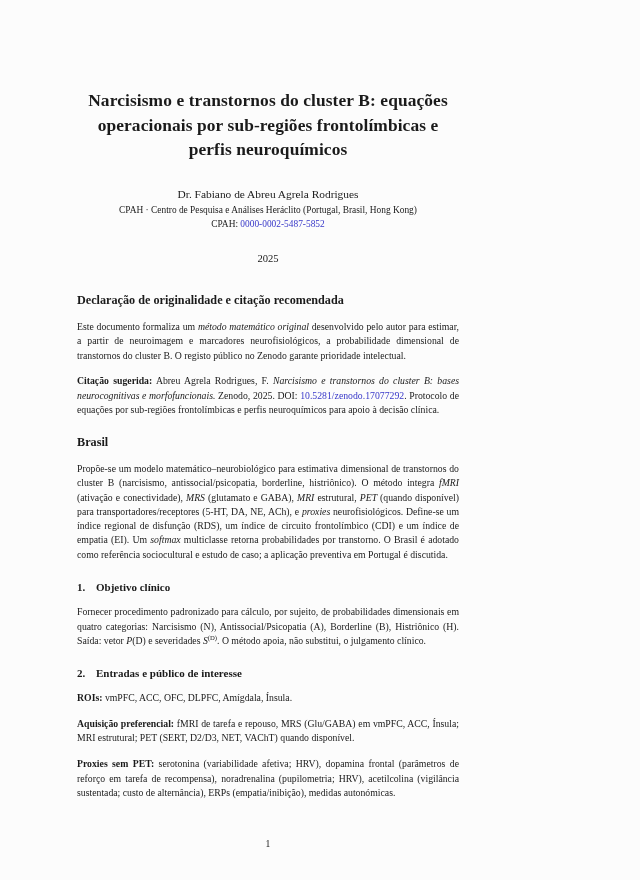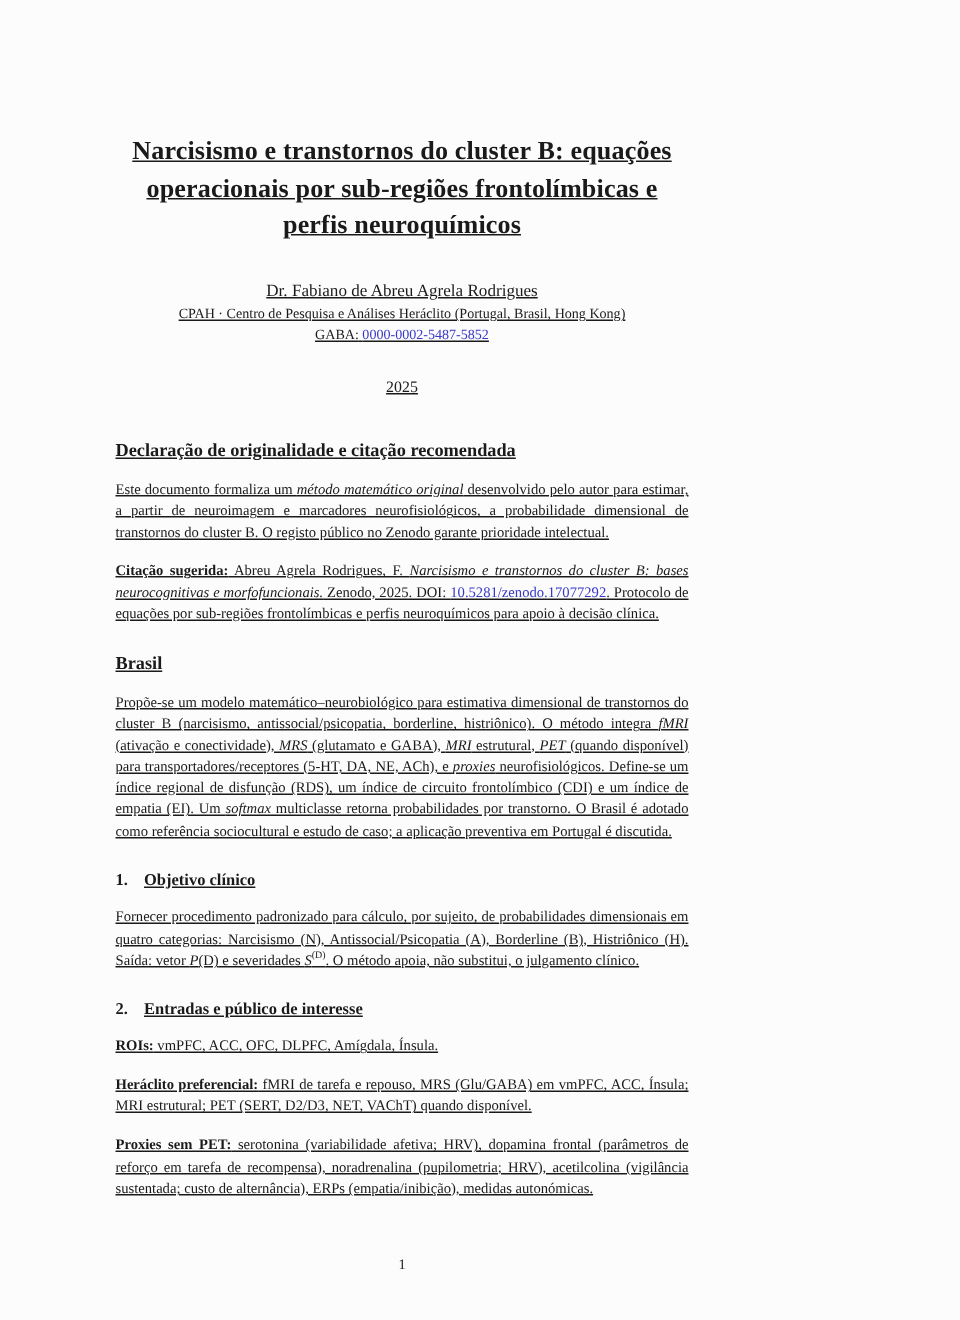--- a/index.html
+++ b/index.html
@@ -15,21 +15,20 @@
     color: #1a1a1a;
     overflow: hidden;
     -webkit-font-smoothing: antialiased;
   }
   .page {
     position: relative;
     width: 536px;
     height: 880px;
     box-sizing: border-box;
     padding: 0 77px;
-    text-decoration: underline;
   }
 
   
   .title-block {
     padding-top: 88px;
     text-align: center;
   }
   .doc-title {
     font-size: 17.4px;
     font-weight: bold;
@@ -122,21 +121,21 @@
 <body>
 
 <div class="page">
 
   <div class="title-block">
     <h1 class="doc-title">Narcisismo e transtornos do cluster B: equações operacionais por sub-regiões frontolímbicas e perfis neuroquímicos</h1>
 
     <div class="author-block">
       <div class="author-name">Dr. Fabiano de Abreu Agrela Rodrigues</div>
       <div class="affiliation">CPAH · Centro de Pesquisa e Análises Heráclito (Portugal, Brasil, Hong Kong)</div>
-      <div class="orcid-line"><span>GABA:</span> <span class="link" style="color: rgb(55, 55, 200);">0000-0002-5487-5852</span></div>
+      <div class="orcid-line"><span>CPAH:</span> <span class="link" style="color: rgb(55, 55, 200);">0000-0002-5487-5852</span></div>
     </div>
 
     <div class="date-line">2025</div>
   </div>
 
   <div class="body-area">
 
     <section class="blk">
       <h2 class="section-head">Declaração de originalidade e citação recomendada</h2>
       <p class="para"><span>Este documento formaliza um </span><em>método matemático original</em><span> desenvolvido pelo autor para estimar, a partir de neuroimagem e marcadores neurofisiológicos, a probabilidade dimensional de transtornos do cluster B. O registo público no Zenodo garante prioridade intelectual.</span></p>
@@ -149,20 +148,20 @@
     </section>
 
     <section class="blk">
       <h2 class="numbered-head"><span class="num">1.</span><span>Objetivo clínico</span></h2>
       <p class="para"><span>Fornecer procedimento padronizado para cálculo, por sujeito, de probabilidades dimensionais em quatro categorias: Narcisismo (N), Antissocial/Psicopatia (A), Borderline (B), Histriônico (H). Saída: vetor </span><span class="mathit">P</span><span>(D)</span><span> e severidades </span><span class="mathit">S</span><sup>(D)</sup><span>. O método apoia, não substitui, o julgamento clínico.</span></p>
     </section>
 
     <section>
       <h2 class="numbered-head"><span class="num">2.</span><span>Entradas e público de interesse</span></h2>
       <p class="para tight"><b>ROIs:</b><span> vmPFC, ACC, OFC, DLPFC, Amígdala, Ínsula.</span></p>
-      <p class="para tight"><b>Heráclito preferencial:</b><span> fMRI de tarefa e repouso, MRS (Glu/GABA) em vmPFC, ACC, Ínsula; MRI estrutural; PET (SERT, D2/D3, NET, VAChT) quando disponível.</span></p>
+      <p class="para tight"><b>Aquisição preferencial:</b><span> fMRI de tarefa e repouso, MRS (Glu/GABA) em vmPFC, ACC, Ínsula; MRI estrutural; PET (SERT, D2/D3, NET, VAChT) quando disponível.</span></p>
       <p class="para"><b>Proxies sem PET:</b><span> serotonina (variabilidade afetiva; HRV), dopamina frontal (parâmetros de reforço em tarefa de recompensa), noradrenalina (pupilometria; HRV), acetilcolina (vigilância sustentada; custo de alternância), ERPs (empatia/inibição), medidas autonómicas.</span></p>
     </section>
 
   </div>
 
   <div class="page-number">1</div>
 </div>
 
 </body></html>

